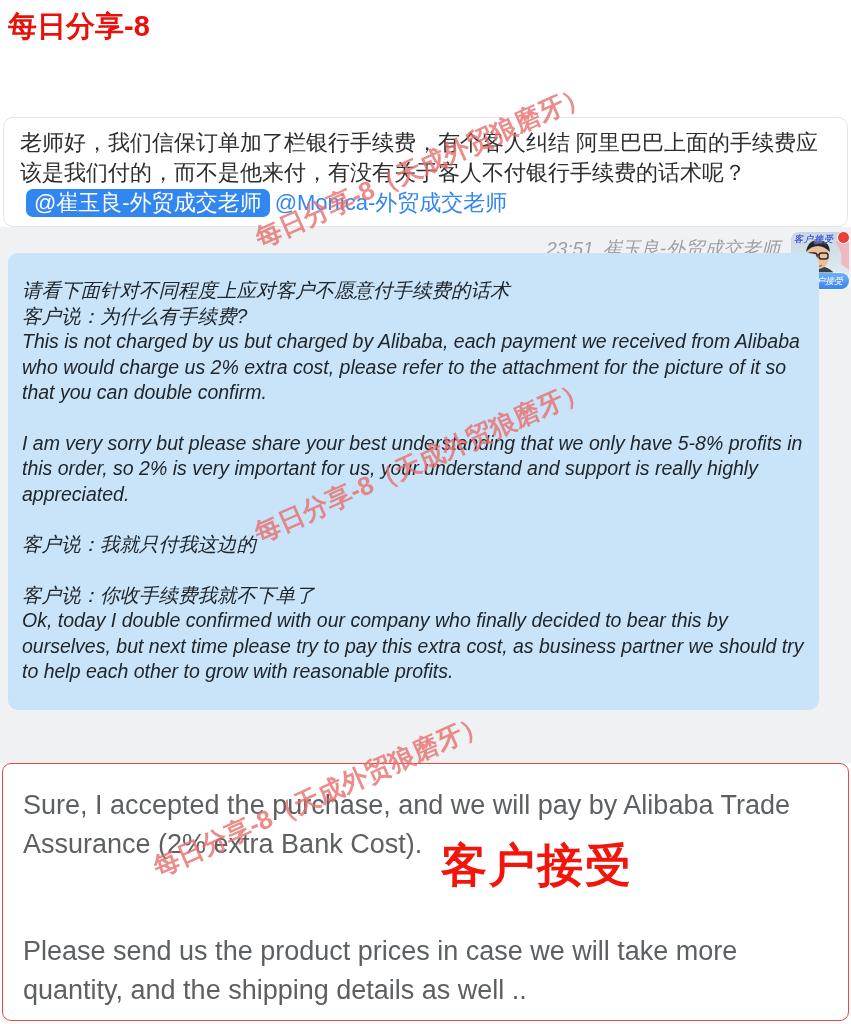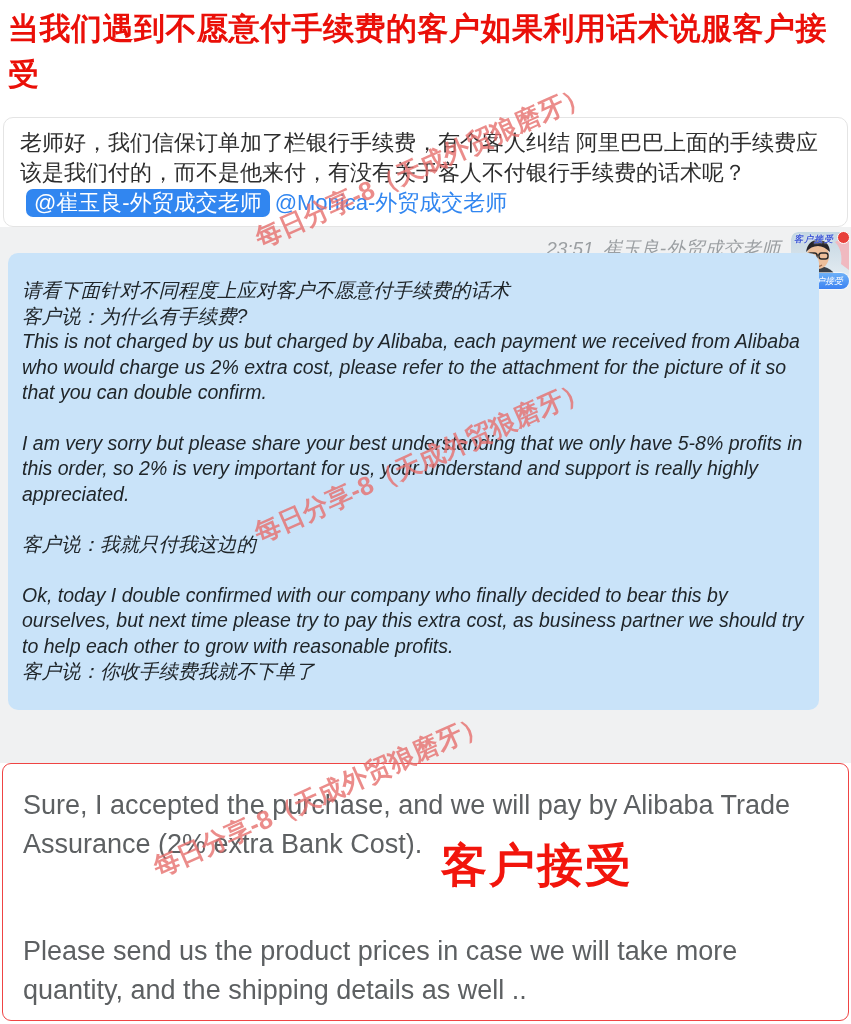--- a/index.html
+++ b/index.html
@@ -69,21 +69,21 @@
     color:var(--watermark_pink);opacity:.8;transform-origin:0 0;z-index:50;pointer-events:none;
   }
   .wm-a{left:250px;top:224px;transform:rotate(-24deg);}
   .wm-b{left:249px;top:519px;transform:rotate(-24deg);}
   .wm-c{left:148px;top:853px;transform:rotate(-24deg);}
 </style>
 </head>
 <body>
 
 <div class="title-wrap">
-  <div class="title-line2">当我们遇到不愿意付手续费的客户如果利用话术说服客户接受</div>
+  <div class="title-line1">每日分享-8</div>
 </div>
 
 <div class="qbox"><span>老师好，我们信保订单加了栏银行手续费，有个客人纠结 阿里巴巴上面的手续费应该是我们付的，而不是他来付，有没有关于客人不付银行手续费的话术呢？</span><span class="mention-pill">@崔玉良-外贸成交老师</span><span class="mention-link">@Monica-外贸成交老师</span>
 </div>
 
 <div class="chat">
   <div class="meta">
     <span class="time">23:51</span><span class="sender">崔玉良-外贸成交老师</span>
   </div>
 
@@ -119,22 +119,22 @@
       <div>客户说：为什么有手续费?</div>
       <div>This is not charged by us but charged by Alibaba, each payment we received from Alibaba who would charge us 2% extra cost, please refer to the attachment for the picture of it so that you can double confirm.</div>
     </div>
     <div class="para">
       <div>I am very sorry but please share your best understanding that we only have 5-8% profits in this order, so 2% is very important for us, your understand and support is really highly appreciated.</div>
     </div>
     <div class="para">
       <div>客户说：我就只付我这边的</div>
     </div>
     <div class="para">
+      <div>客户说：你收手续费我就不下单了</div>
       <div>Ok, today I double confirmed with our company who finally decided to bear this by ourselves, but next time please try to pay this extra cost, as business partner we should try to help each other to grow with reasonable profits.</div>
-      <div>客户说：你收手续费我就不下单了</div>
     </div>
   </div>
 </div>
 
 <div class="result">
   <div class="reply-1">Sure, I accepted the purchase, and we will pay by Alibaba Trade Assurance (2% extra Bank Cost).</div>
   <div class="accept">客户接受</div>
   <div class="reply-2">Please send us the product prices in case we will take more quantity, and the shipping details as well ..</div>
 </div>
 

